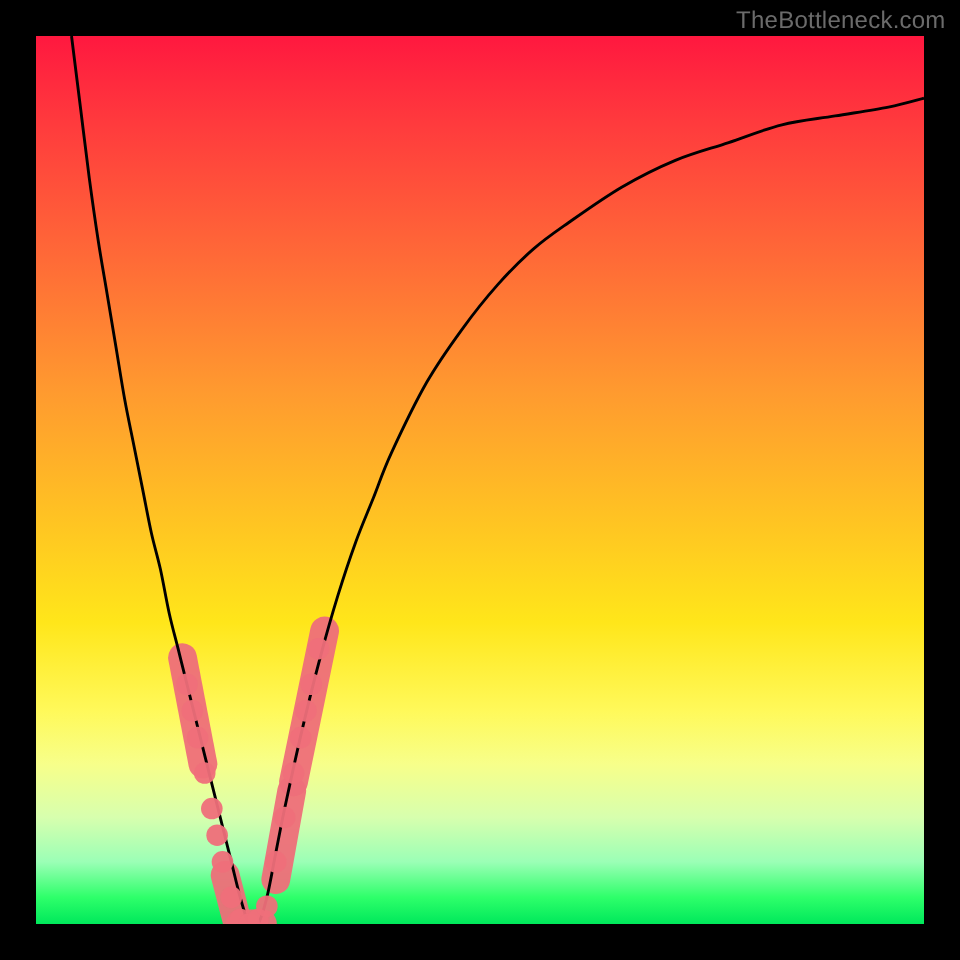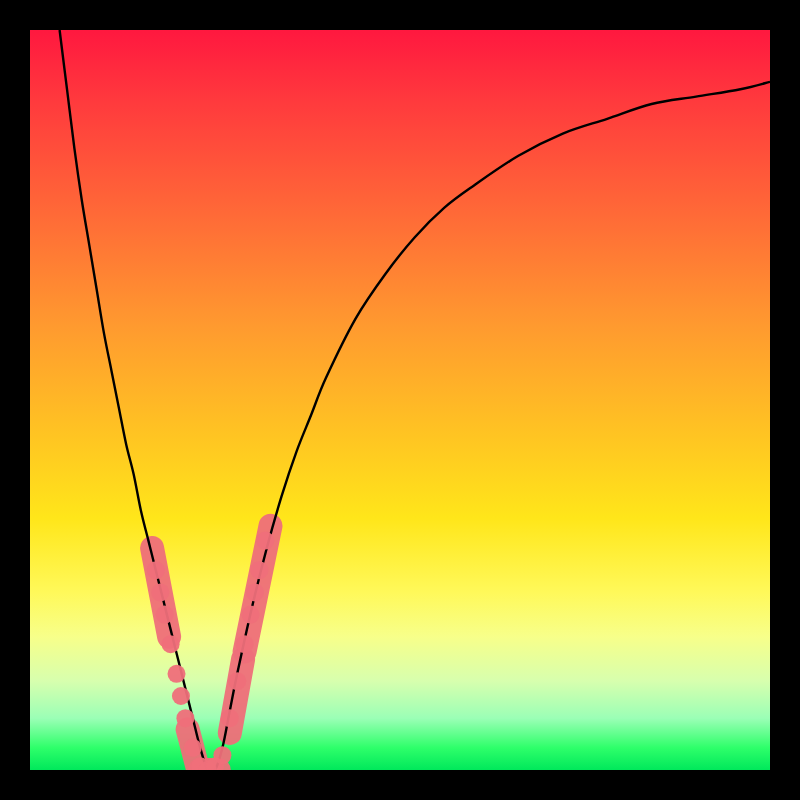--- a/index.html
+++ b/index.html
@@ -88,13 +88,14 @@
           <circle cx="199.8" cy="688.2" r="9" fill="#ef6f7a" opacity="0.95"></circle>
           <circle cx="207.20000000000002" cy="651.2" r="9" fill="#ef6f7a" opacity="0.95"></circle>
           <circle cx="214.6" cy="614.2" r="9" fill="#ef6f7a" opacity="0.95"></circle>
           <circle cx="220.51999999999998" cy="584.6" r="9" fill="#ef6f7a" opacity="0.95"></circle>
           <circle cx="224.96" cy="562.4" r="9" fill="#ef6f7a" opacity="0.95"></circle>
           <circle cx="229.4" cy="540.2" r="9" fill="#ef6f7a" opacity="0.95"></circle>
           <circle cx="235.32" cy="510.6" r="9" fill="#ef6f7a" opacity="0.95"></circle>
         </g>
     </svg>
   </div>
+  <div class="watermark">TheBottleneck.com</div>
 </div>
 
 </body></html>

